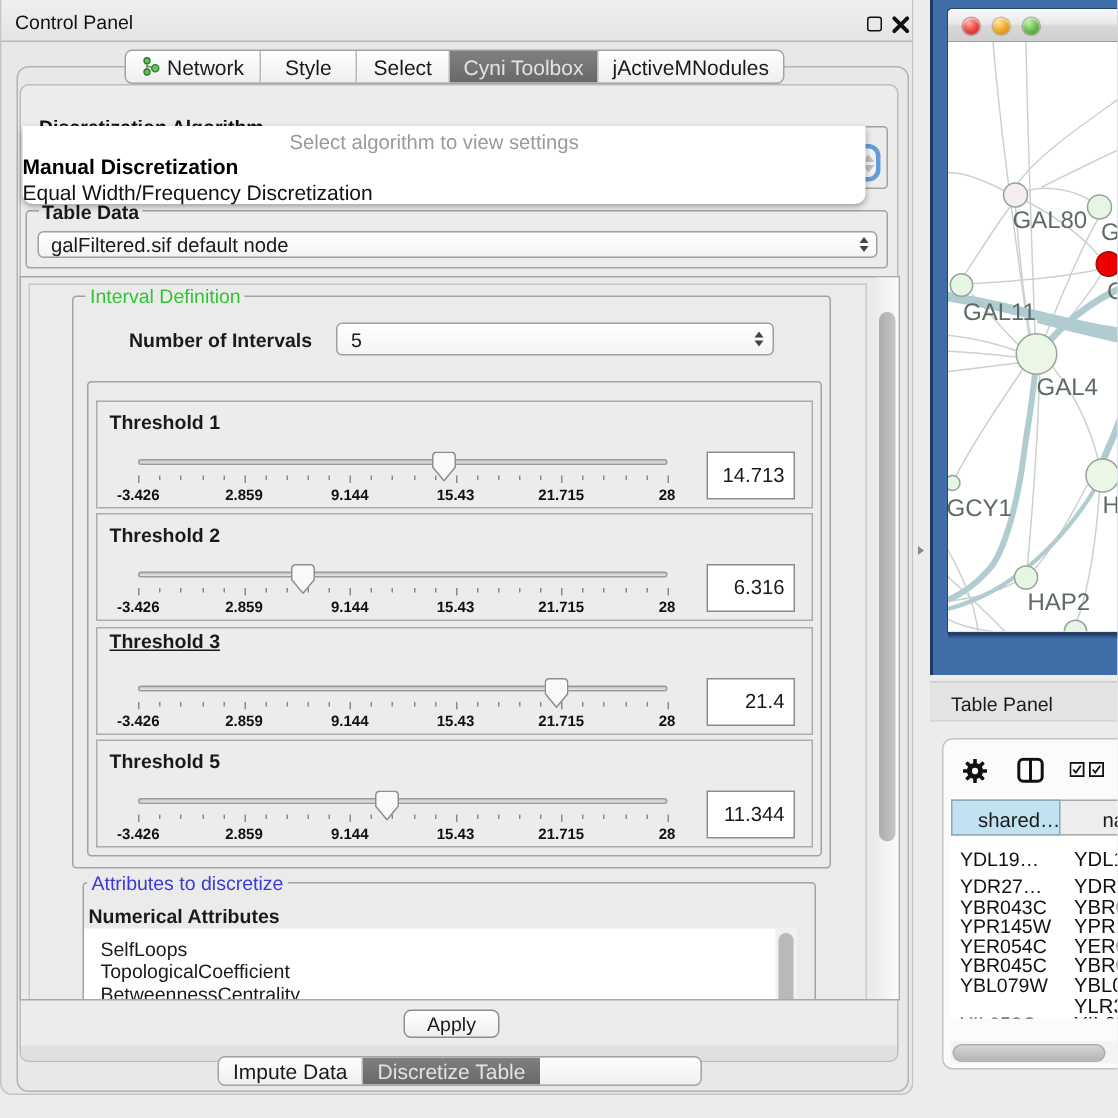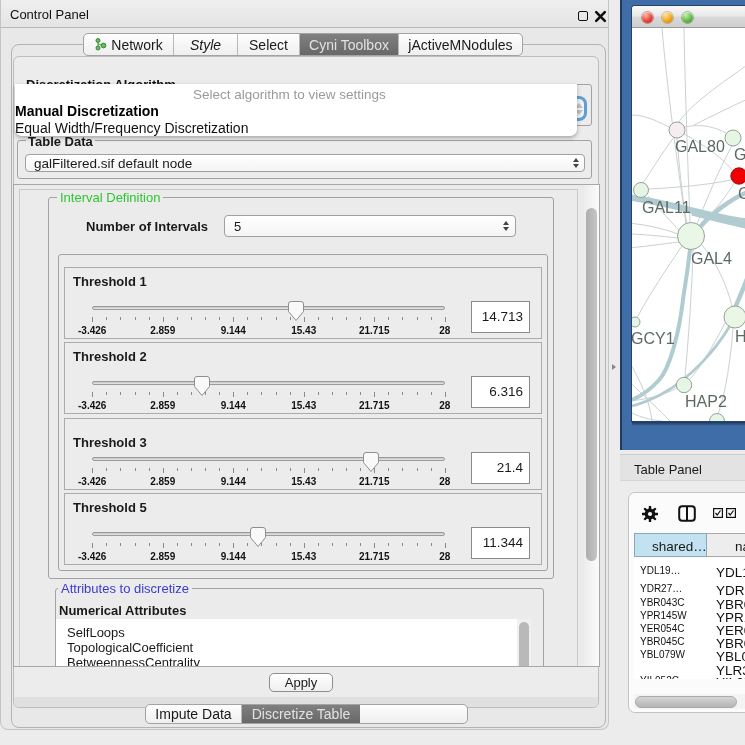--- a/index.html
+++ b/index.html
@@ -27,21 +27,21 @@
 .tbox { position:absolute; left:50px; width:478px; height:72px;
   border:1px solid #ACACAC; background:#ECECEC; }
 .track { position:absolute; left:27px; top:38px; width:353px; height:4px;
   border:1px solid #9B9B9B; border-radius:2px; background:linear-gradient(#C2C2C2,#E9E9E9); }
 .vfield { position:absolute; left:406px; top:33px; width:59px; height:32px;
   border:1px solid #8B8B8B; background:#FFF; text-align:right;
   line-height:30px; padding-right:6px; font-size:13.5px; }
 .tick { position:absolute; width:1px; background:#8A8A8A; }
 .tlab { position:absolute; top:57px; font-size:10px; font-weight:bold; color:#111; transform:translateX(-50%); }
 .thumb { position:absolute; top:33px; width:16px; height:20px; }
-.row1 { position:absolute; left:20px; font-size:10px; color:#111; }
+.row1 { position:absolute; left:20px; font-size:13px; color:#111; }
 .row2 { position:absolute; left:96px; font-size:13.5px; color:#111; }
 </style>
 </head>
 <body>
 
 <div class="abs" style="left:0;top:0;width:609px;height:730px;background:#E8E8E8;
   border:1px solid #C4C4C4;border-top:none;border-radius:0 0 8px 8px;"></div>
 
 <div class="abs" style="left:1px;top:0;width:607px;height:28px;
   background:linear-gradient(#EFEFEF,#E4E4E4);border-bottom:1px solid #B8B8B8;"></div>
@@ -54,21 +54,21 @@
 <div class="seg" style="left:83px;top:33px;height:23px;">
   <div style="width:89px;">
     <svg width="13" height="15" viewBox="0 0 13 15" style="margin-right:4px;">
       <line x1="4" y1="3.5" x2="4" y2="11" stroke="#57A057" stroke-width="1.1"></line>
       <line x1="4" y1="7" x2="9.5" y2="8.5" stroke="#57A057" stroke-width="1.1"></line>
       <circle cx="4" cy="3.5" r="2" fill="#66BE5E" stroke="#2E7D2E" stroke-width="0.9"></circle>
       <circle cx="4" cy="11" r="2" fill="#66BE5E" stroke="#2E7D2E" stroke-width="0.9"></circle>
       <circle cx="9.5" cy="8.5" r="2.4" fill="#66BE5E" stroke="#2E7D2E" stroke-width="0.9"></circle>
     </svg>
     Network</div>
-  <div style="width:64px;font-style:italic;">Style</div>
+  <div style="width:64px;">Style</div>
   <div style="width:62px;">Select</div>
   <div class="sel" style="width:99px;">Cyni Toolbox</div>
   <div style="width:124px;">jActiveMNodules</div>
 </div>
 
 <div class="abs" style="left:11px;top:44px;width:595px;height:684px;
   border:1px solid #B3B3B3;border-radius:8px;"></div>
 
 <div class="abs" style="left:13px;top:56px;width:586px;height:652px;
   border:1px solid #BDBDBD;border-radius:6px;background:#ECECEC;"></div>
@@ -190,21 +190,21 @@
   <div class="tlab" style="left:168.2px;">9.144</div>
   <div class="tlab" style="left:238.7px;">15.43</div>
   <div class="tlab" style="left:309.2px;">21.715</div>
   <div class="tlab" style="left:379.7px;">28</div>
   <svg class="thumb" style="left:128.5px;" width="16" height="20" viewBox="0 0 16 20">
 <path d="M3,0.5 h10 a2.5,2.5 0 0 1 2.5,2.5 v7.5 L8,19.5 L0.5,10.5 v-7.5 A2.5,2.5 0 0 1 3,0.5 z" fill="#F9F9F9" stroke="#8E8E8E" stroke-width="1"></path>
 </svg>
   <div class="vfield">6.316</div>
   </div>
   <div class="tbox" style="top:233px;">
-  <div class="abs bold" style="left:8px;top:16px;">Threshold 3</div>
+  <div class="abs bold" style="left:8px;top:1px;text-decoration:underline;">Threshold 3</div>
   <div class="track"></div>
   <div class="tick" style="left:27.2px;top:49px;height:5px;"></div>
   <div class="tick" style="left:41.3px;top:49px;height:3px;"></div>
   <div class="tick" style="left:55.4px;top:49px;height:3px;"></div>
   <div class="tick" style="left:69.5px;top:49px;height:3px;"></div>
   <div class="tick" style="left:83.6px;top:49px;height:3px;"></div>
   <div class="tick" style="left:97.7px;top:49px;height:5px;"></div>
   <div class="tick" style="left:111.8px;top:49px;height:3px;"></div>
   <div class="tick" style="left:125.9px;top:49px;height:3px;"></div>
   <div class="tick" style="left:140.0px;top:49px;height:3px;"></div>

